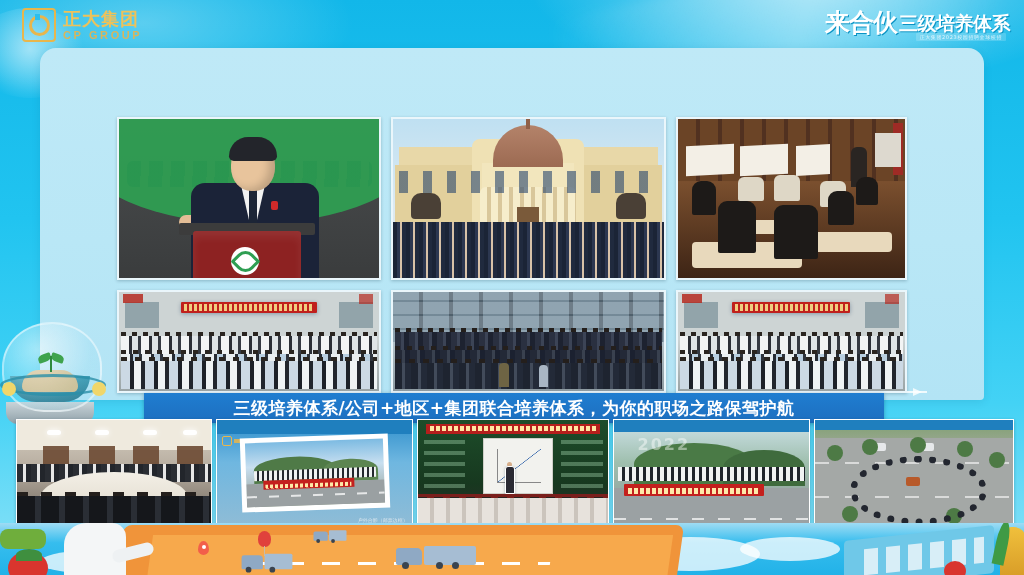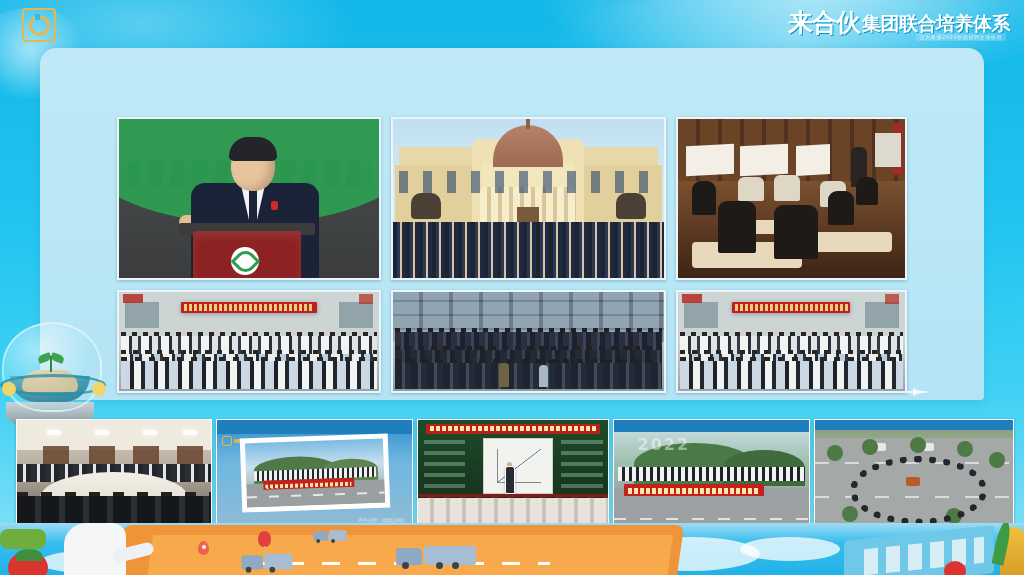--- a/index.html
+++ b/index.html
@@ -348,25 +348,29 @@
 <div class="slide">
 
   <div class="sky"></div>
   <div class="sky-streak"></div>
   <div class="cloud-left"></div>
 
   <div class="cp-logo">
     <div class="cp-mark">
         <i></i>
       </div>
+    <div class="cp-txt">
+      <div class="cp-cn">正大集团</div>
+      <div class="cp-en">CP GROUP</div>
+    </div>
   </div>
 
   <div class="camp-logo">
     <span class="camp-a">来合伙</span>
-    <span class="camp-b">集团联合培养体系</span>
+    <span class="camp-b">三级培养体系</span>
   </div>
   <div class="camp-sub">正大集团2023校园招聘全球校招</div>
 
   <div class="card"></div>
 
   <div class="grid">
 
     <div class="row r1">
 
       <div class="ph p1">
@@ -474,20 +478,23 @@
           <div class="rowA"></div>
         <div class="heads2"></div>
           <div class="rowB"></div>
         <div class="heads3"></div>
           <div class="rowC"></div>
       </div>
 
     </div>
   </div>
 
+  <div class="banner">
+    <span>三级培养体系/公司+地区+集团联合培养体系，为你的职场之路保驾护航</span>
+  </div>
 
   <div class="dome-dec">
     <div class="base"></div>
     <div class="bowl"></div>
     <div class="grain"></div>
     <div class="glass"></div>
     <div class="ring"></div>
     <div class="moonL"></div>
       <div class="moonR"></div>
     <div class="sprout">

